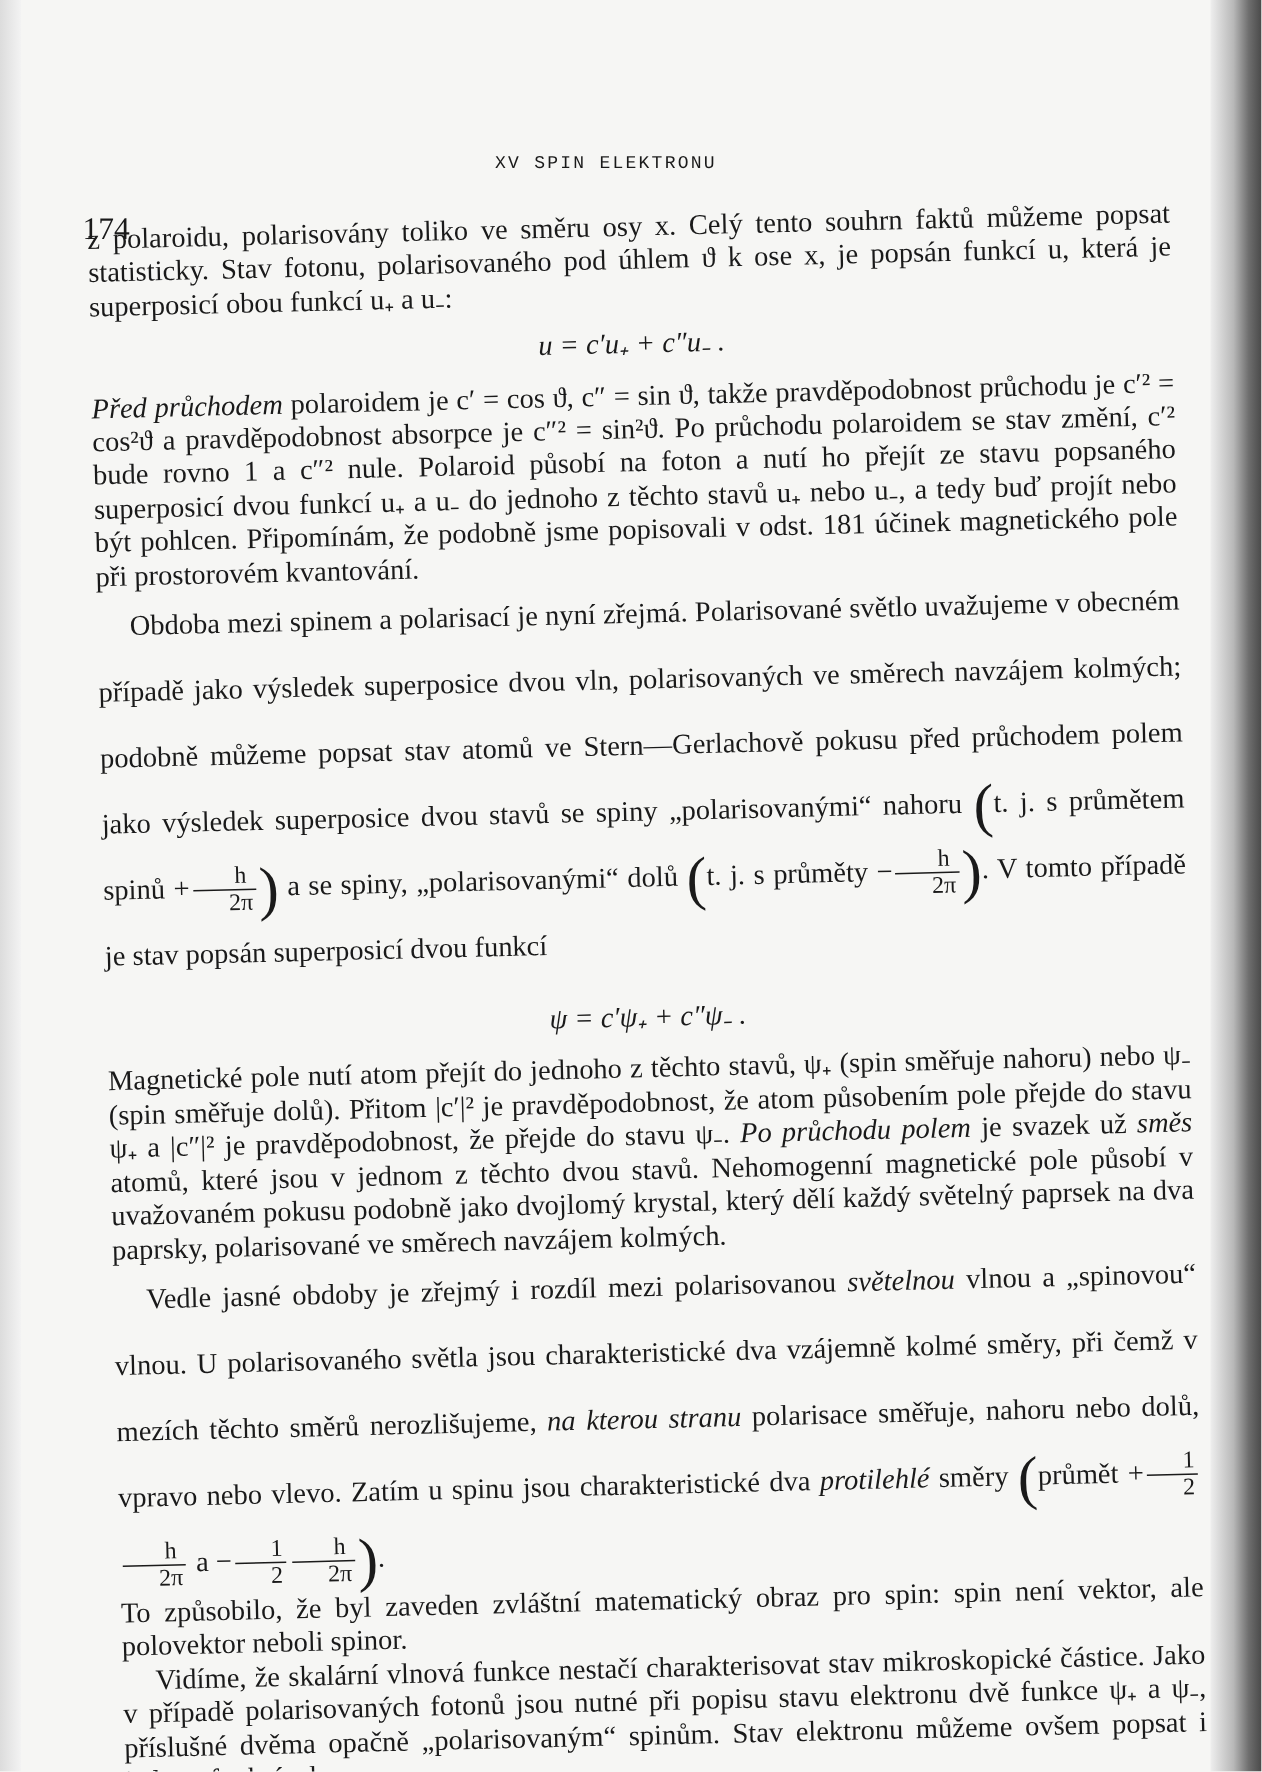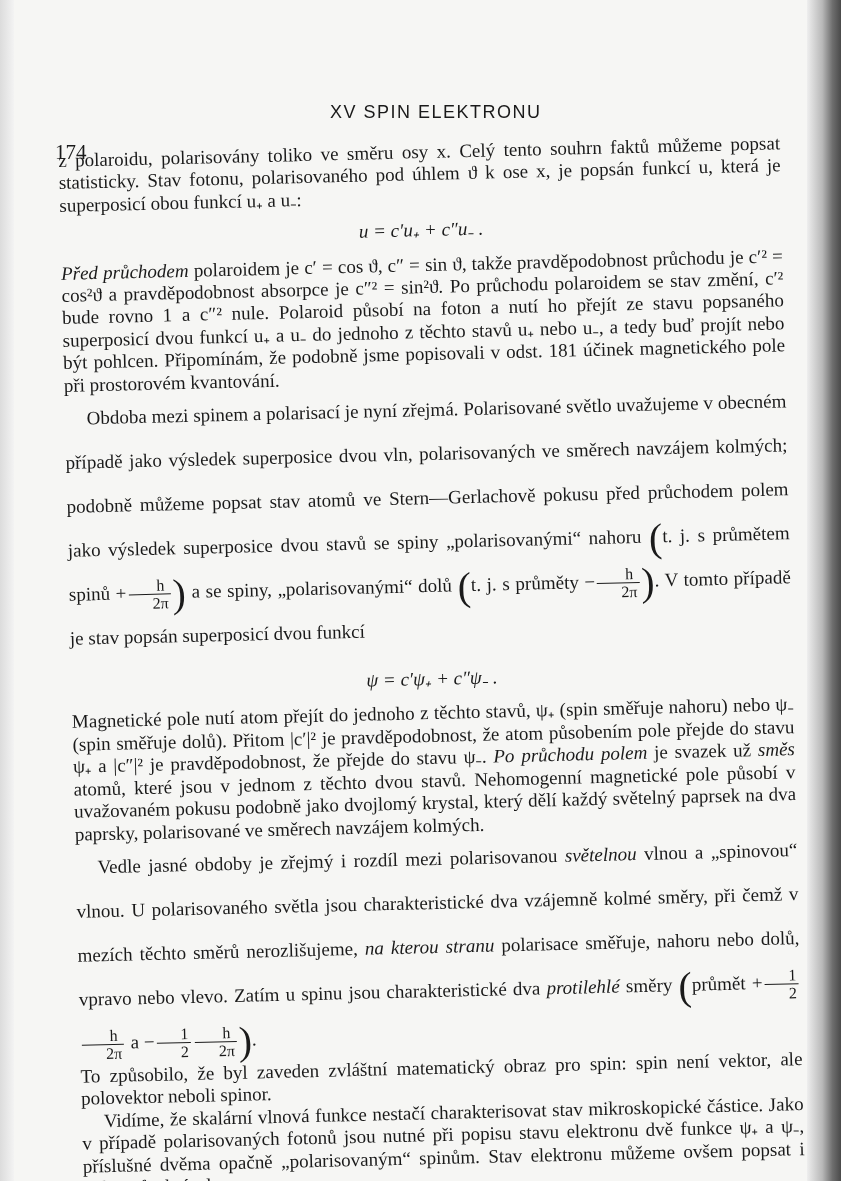--- a/index.html
+++ b/index.html
@@ -14,21 +14,21 @@
     background:linear-gradient(to right, #eeeeee 0%, #b8b8b8 45%, #6e6e6e 75%, #4a4a4a 100%);
   }
   .page-left {
     position:absolute; left:0; top:0; width:14px; height:1181px;
     background:linear-gradient(to right, #dcdcdc, #f3f3f3);
   }
   .header {
     position:absolute; top:100px; left:55px; width:730px; height:30px;
   }
   .page-number { position:absolute; left:0; top:4px; font-size:21px; font-family:"Liberation Serif", serif;margin-top:36px; }
-  .running-head { position:absolute; left:275px; top:2px; font-size:18px; letter-spacing:1.5px; font-family:Liberation Sans, sans-serif; }
+  .running-head { position:absolute; left:275px; top:2px; font-size:12px; letter-spacing:1.5px; font-family:Liberation Mono, monospace; }
   .content {
     position:absolute; top:150px; left:58px; width:722px;
     font-family:"Liberation Serif", serif;
     font-size:19px; line-height:22.4px;
     transform:rotate(-1.4deg); transform-origin:top left;
     text-align:justify;
   }
   .p { margin:0; }
   .indent { text-indent:22px; }
   .eq { text-align:center; margin:11px 0 12px 0; font-style:italic; }

